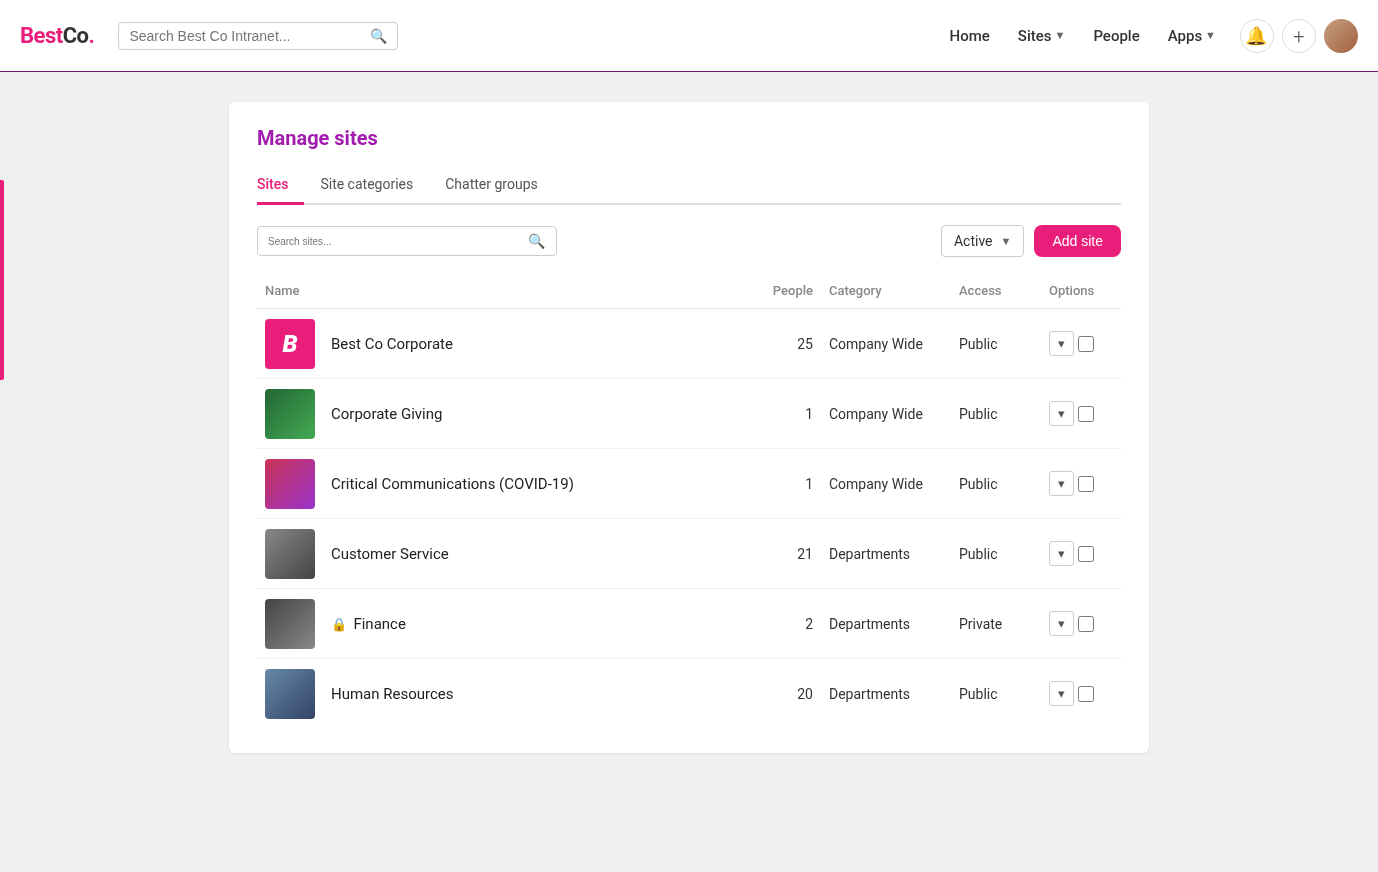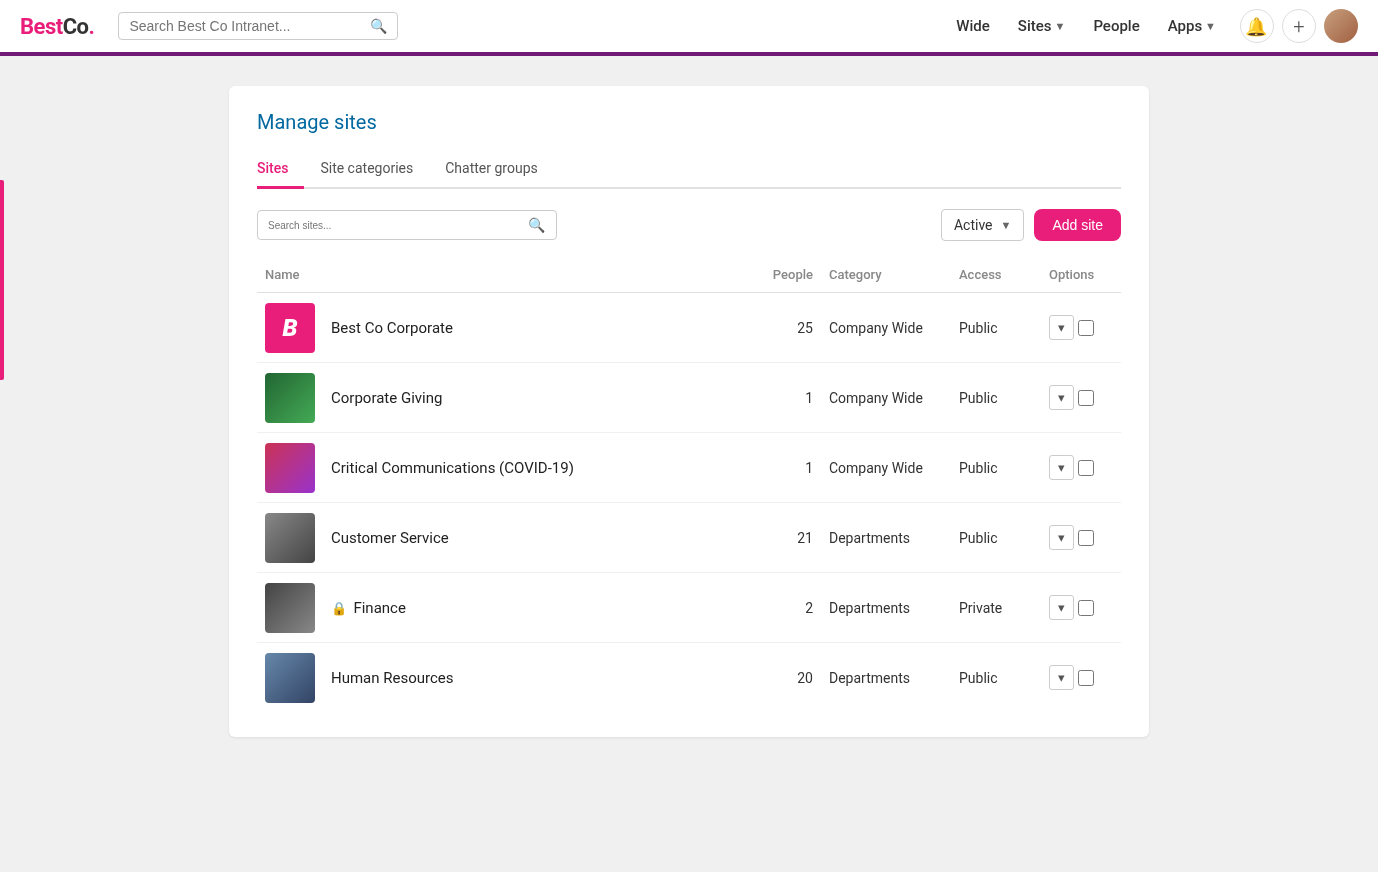--- a/index.html
+++ b/index.html
@@ -1,25 +1,25 @@
 <!DOCTYPE html>
 <html><head>
   <meta charset="utf-8">
   <style>
     * { box-sizing: border-box; margin: 0; padding: 0; }
     body { font-family: -apple-system, BlinkMacSystemFont, 'Segoe UI', Roboto, sans-serif; background: #f0f0f0; min-height: 872px; }
 
     
     .topnav {
       background: #fff;
-      height: 56px;
+      height: 72px;
       display: flex;
       align-items: center;
       padding: 0 20px;
-      border-bottom: 4px solid #701a75;
+      border-bottom: 1px solid #701a75;
       position: relative;
       z-index: 10;
     }
     .logo {
       display: flex;
       align-items: center;
       margin-right: 24px;
       font-size: 22px;
       font-weight: 700;
       letter-spacing: -0.5px;
@@ -94,22 +94,22 @@
       padding: 30px 20px;
     }
     .manage-sites-card {
       background: #fff;
       border-radius: 6px;
       padding: 24px 28px;
       box-shadow: 0 1px 3px rgba(0,0,0,0.08);
     }
     .page-title {
       font-size: 20px;
-      font-weight: 400;
-      color: #0369a1;
+      font-weight: 700;
+      color: #a21caf;
       margin-bottom: 18px;
     }
 
     
     .tabs {
       display: flex;
       border-bottom: 2px solid #e0e0e0;
       margin-bottom: 20px;
     }
     .tab {
@@ -252,21 +252,21 @@
       <span class="logo-dot">.</span>
   </div>
 
   <div class="search-bar">
     <input type="text" placeholder="Search Best Co Intranet..." style="">
     <span class="search-icon-nav">🔍</span>
   </div>
 
   <div class="nav-links">
     <div class="nav-link">
-        <span>Wide</span>
+        <span>Home</span>
       </div>
     <div class="nav-link">
       <span>Sites</span>
       <span class="nav-chevron">▼</span>
     </div>
     <div class="nav-link">
         <span>People</span>
       </div>
     <div class="nav-link">
       <span>Apps</span>

